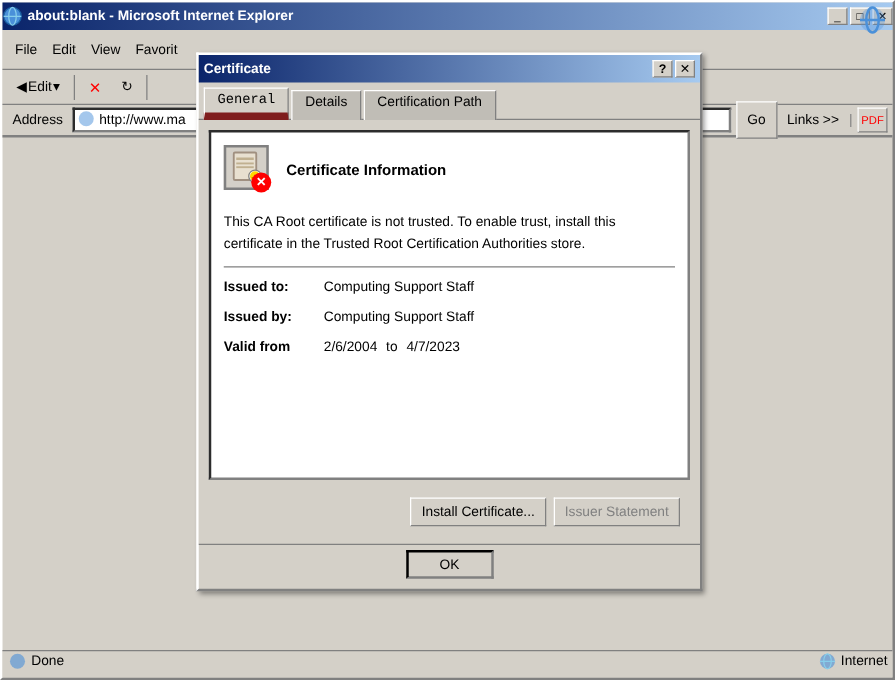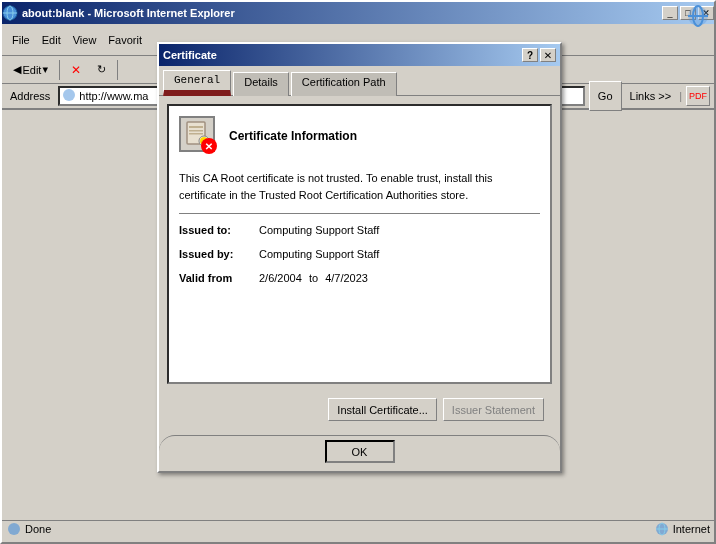--- a/index.html
+++ b/index.html
@@ -370,21 +370,20 @@
     }
     .dialog-btn:disabled {
       color: #808080;
     }
 
     .ok-row {
       display: flex;
       justify-content: center;
       padding: 4px 8px 8px 8px;
       border-top: 1px solid #808080;
-      border-radius: 16px;
     }
     .ok-btn {
       min-width: 70px;
       height: 23px;
       background: #d4d0c8;
       border: 2px solid;
       border-color: #000000 #808080 #808080 #000000;
       font-size: 11px;
       cursor: pointer;
     }

